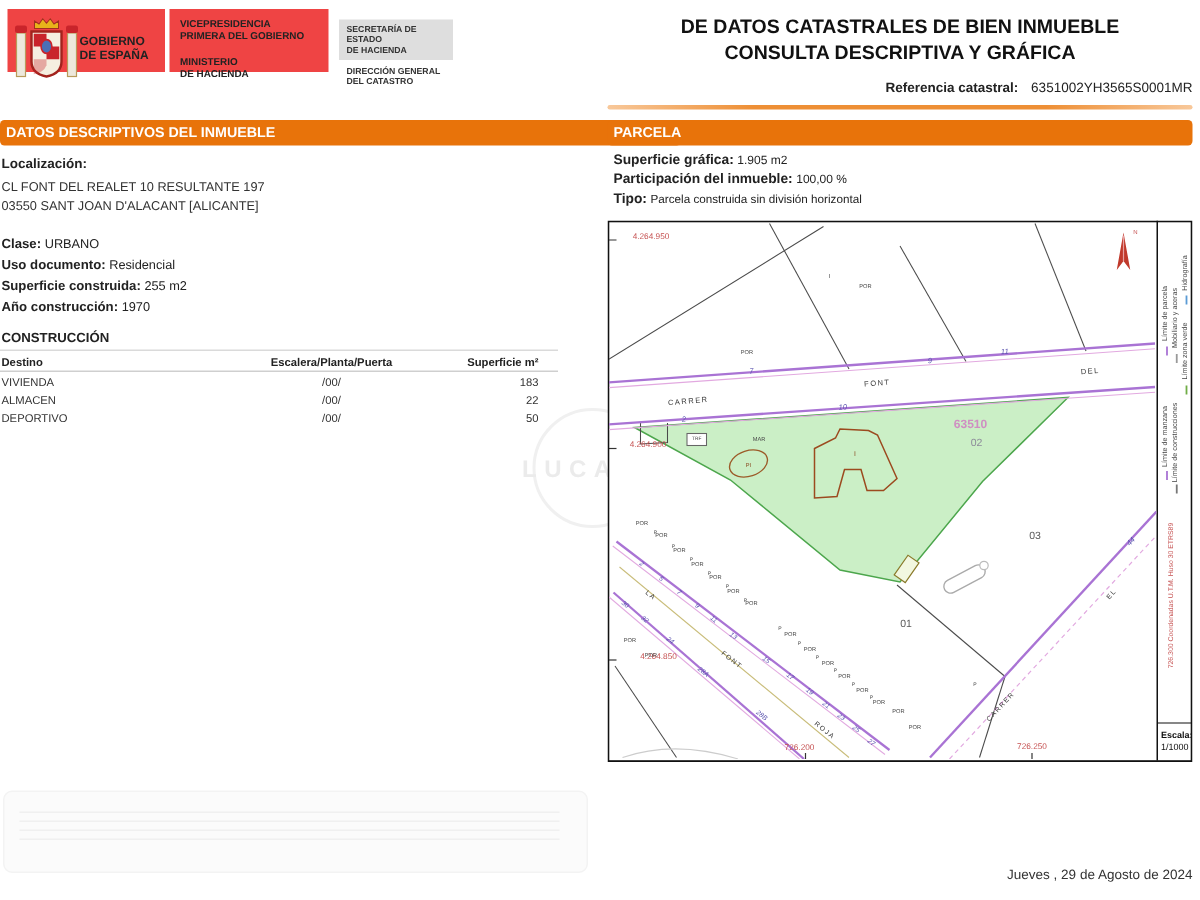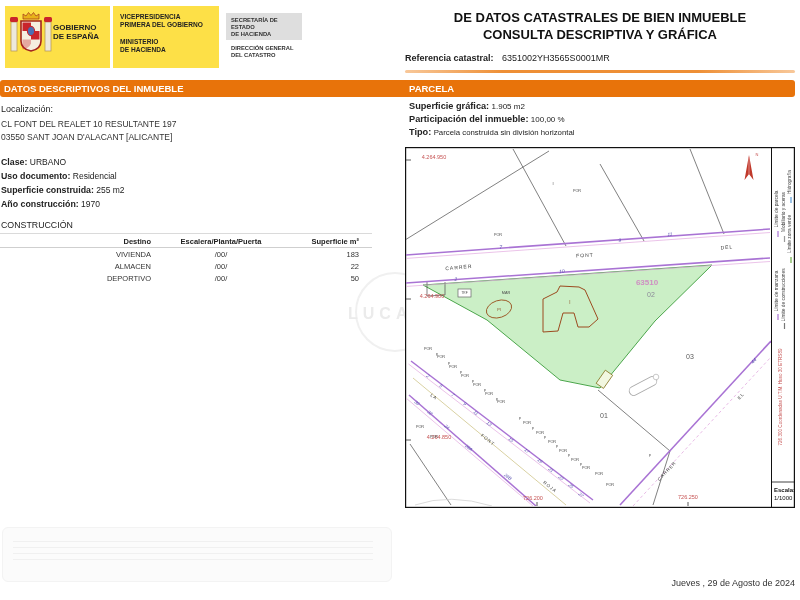--- a/index.html
+++ b/index.html
@@ -1,44 +1,44 @@
 <!DOCTYPE html>
 <html><head>
 <meta charset="utf-8">
 <style>
   html,body{margin:0;padding:0;background:#fff}
   #page{position:relative;width:800px;height:600px;background:#fff;overflow:hidden;
         font-family:"Liberation Sans",sans-serif;color:#222}
   .b{font-weight:bold}
   
-  .ybox{background:#fde047;height:62px;box-sizing:border-box}
+  .ybox{background:#ef4444;height:42px;box-sizing:border-box}
   .logo-wrap{position:absolute;left:5px;top:6px;display:flex;gap:3px}
   .gobtxt{font-size:8px;font-weight:bold;line-height:1.15;padding-top:17px}
   .vicetxt{font-size:6.6px;font-weight:bold;line-height:1.2;padding:7px 0 0 7px}
   .mintxt{font-size:6.6px;font-weight:bold;line-height:1.2;padding:9px 0 0 7px}
   .gray-box{background:#DEDEDE;width:76px;height:27px;font-size:5.8px;font-weight:bold;
             line-height:1.25;padding:4px 0 0 5px;box-sizing:border-box;color:#333}
   .white-box{background:#fff;width:76px;height:24px;font-size:5.8px;font-weight:bold;
              line-height:1.25;padding:5px 0 0 5px;box-sizing:border-box;color:#333}
   
   .title{position:absolute;left:405px;top:10px;width:390px;text-align:center;
          font-size:13px;font-weight:bold;line-height:1.3;color:#111}
-  .refline{position:absolute;left:405px;top:53px;width:390px;text-align:left;font-size:9px}
+  .refline{position:absolute;left:405px;top:53px;width:390px;text-align:right;font-size:9px}
   .orange-rule{position:absolute;left:405px;top:70px;width:390px;height:2.5px;
                background:linear-gradient(90deg,#F8C89A,#EE8F35 25%,#EE8F35 75%,#F8C89A);border-radius:2px}
   .obar{position:absolute;height:17px;background:#E8730A;border-radius:3px;color:#fff;
         font-weight:bold;font-size:9.5px;line-height:17px;padding-left:4px;box-sizing:border-box}
   .fld{position:absolute;font-size:8.5px;white-space:nowrap}
   .fld .lab{font-weight:bold;font-size:8.8px}
   .addr{position:absolute;font-size:8.5px;white-space:nowrap;color:#333}
-  .sechead{position:absolute;font-size:8.8px;font-weight:normal}
+  .sechead{position:absolute;font-size:8.8px;font-weight:bold}
   .hline{position:absolute;height:1px;background:#C9C9C9}
   .trow{position:absolute;left:1px;width:370px;display:flex;font-size:7.5px;color:#333}
   .trow.th{font-weight:bold;color:#222}
-  .c1{width:150px;text-align:right}
+  .c1{width:150px;text-align:left}
   .c2{width:140px;text-align:center}
   .c3{width:80px;text-align:right;padding-right:12px;box-sizing:border-box}
   
   .stub-box{position:absolute;left:2px;top:527px;width:388px;height:53px;background:#FBFBFB;
             border:1px solid #F3F3F3;border-radius:6px}
   .stub-line{position:absolute;left:10px;width:360px;height:1px;background:#F0F0F0}
   .note-box{position:absolute;left:408px;top:537px;width:387px;background:#EFEFEF;border-radius:6px;
             box-sizing:border-box;padding:6px 10px;font-size:8.5px;color:#555;line-height:1.4}
   .date{position:absolute;right:5px;top:578px;font-size:9px;color:#333}
   .watermark{position:absolute;left:348px;top:305px;font-size:16px;letter-spacing:5px;

